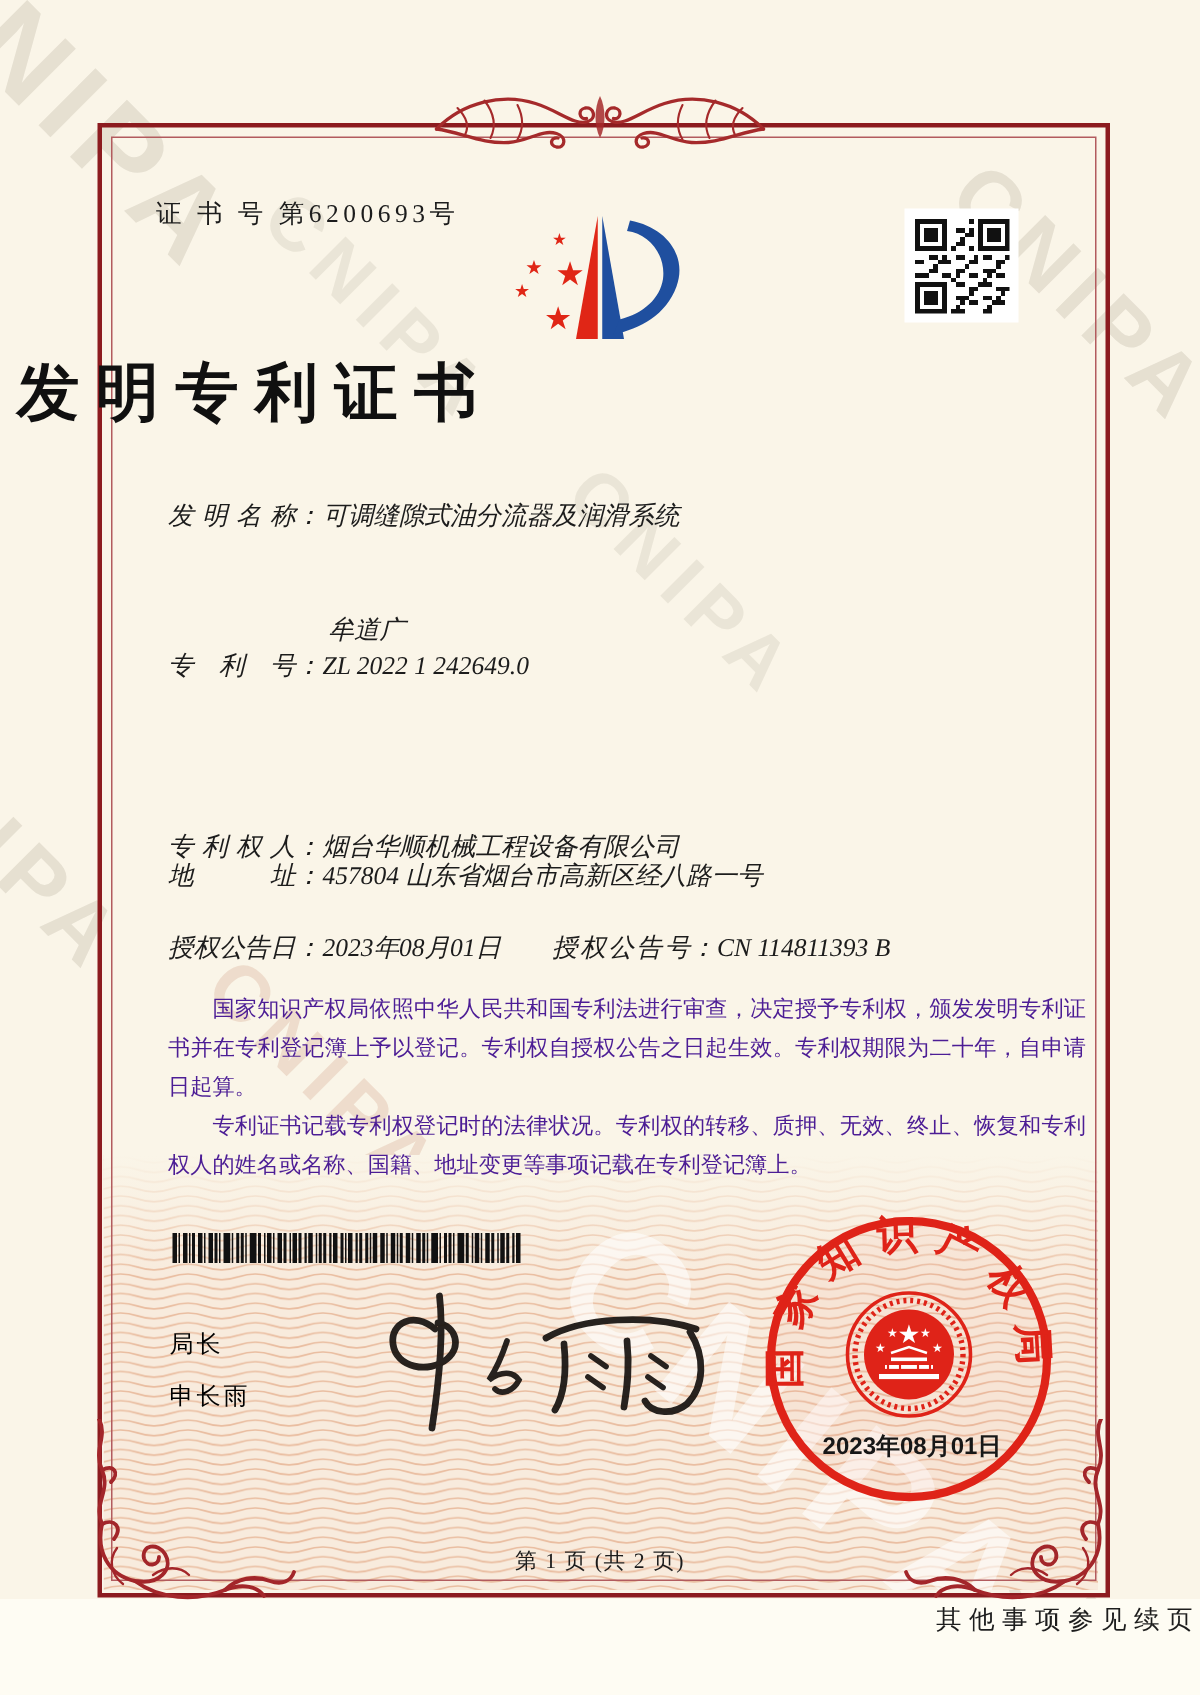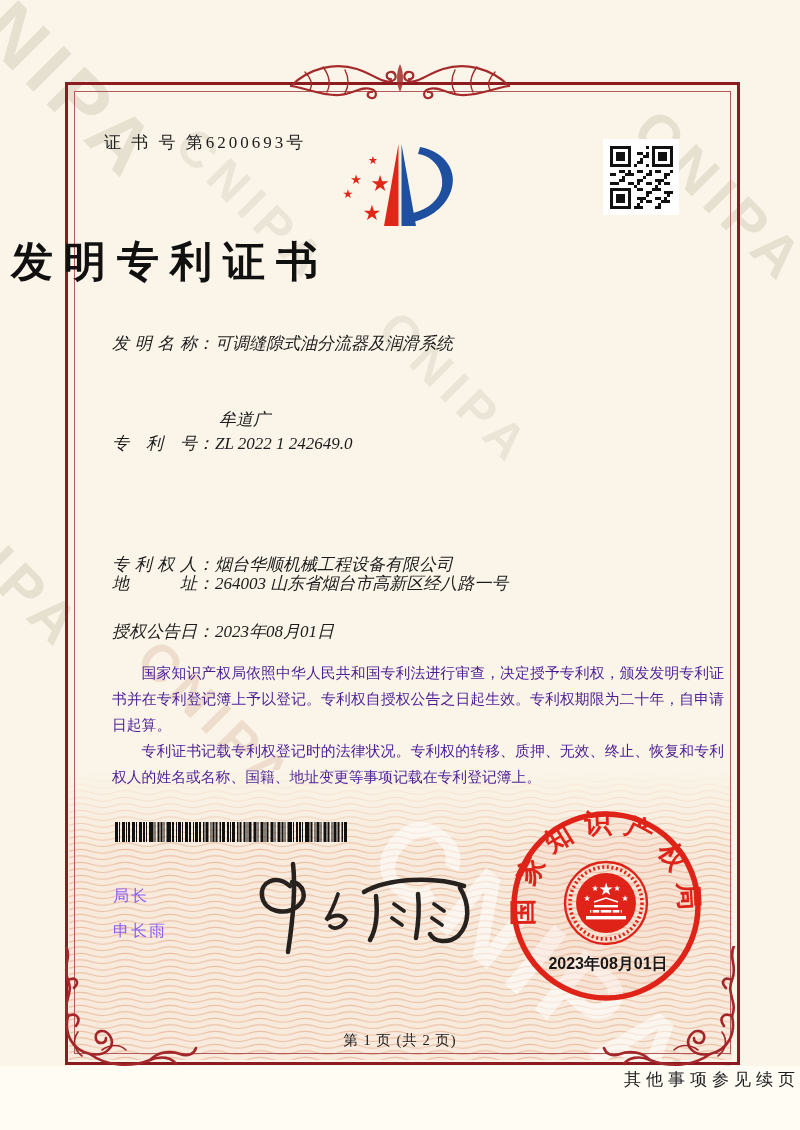--- a/index.html
+++ b/index.html
@@ -48,21 +48,21 @@
   .fpair2 .flabel{width:92px;}
 
   
   .body-text{position:absolute;left:112px;top:660px;width:612px;z-index:4;
         font-size:14.8px;line-height:26px;text-align:justify;color:#4c1d95;}
   .body-text p{margin:0;text-indent:2em;}
 
   
   .barcode-svg{position:absolute;left:114px;top:822px;z-index:4;}
   .officer{position:absolute;left:113px;z-index:4;font-family:"Liberation Sans","DejaVu Sans",sans-serif;
-        font-size:16px;letter-spacing:2px;color:#8b5cf6;}
+        font-size:16px;letter-spacing:2px;color:#000000;}
   .sign-svg{position:absolute;left:238px;top:856px;z-index:5;}
   .seal-svg{position:absolute;left:506px;top:806px;z-index:5;}
   .seal-date{position:absolute;left:540px;top:954px;width:136px;z-index:6;text-align:center;
         font-family:"Liberation Sans","DejaVu Sans",sans-serif;font-size:16px;font-weight:600;color:#171717;}
   .page-info{position:absolute;left:0;top:1031px;width:100%;text-align:center;z-index:4;
         font-size:14.5px;letter-spacing:1px;}
   .below-strip{position:absolute;left:0;top:1066px;width:800px;height:64px;background:#fefcf3;z-index:2;}
   .continuation{position:absolute;left:0;top:1068px;width:100%;text-align:right;z-index:4;
         font-size:17px;letter-spacing:5px;font-weight:400;color:#1d1d1d;}
 </style>
@@ -255,24 +255,27 @@
   <div class="frow" style="top:408px;left:215px">
     <span class="fvalue">牟道广</span>
   </div>
   <div class="frow" style="top:432px">
     <span class="flabel">专利号</span><span class="fcolon">：</span><span class="fvalue">ZL 2022 1 242649.0</span>
   </div>
   <div class="frow" style="top:553px">
     <span class="flabel">专利权人</span><span class="fcolon">：</span><span class="fvalue">烟台华顺机械工程设备有限公司</span>
   </div>
   <div class="frow" style="top:572px">
-    <span class="flabel">地址</span><span class="fcolon">：</span><span class="fvalue">264003 山东省烟台市高新区经八路一号</span>
+    <span class="flabel">地址</span><span class="fcolon">：</span><span class="fvalue">457804 山东省烟台市高新区经八路一号</span>
   </div>
   <div class="frow" style="top:620px">
     <span class="flabel">授权公告日</span><span class="fcolon">：</span><span class="fvalue">2023年08月01日</span>
+    <span class="fpair2">
+      <span class="flabel">授权公告号</span><span class="fcolon">：</span><span class="fvalue">CN 114811393 B</span>
+    </span>
   </div>
 
   <div class="body-text">
     <p>国家知识产权局依照中华人民共和国专利法进行审查，决定授予专利权，颁发发明专利证书并在专利登记簿上予以登记。专利权自授权公告之日起生效。专利权期限为二十年，自申请日起算。</p>
     <p>专利证书记载专利权登记时的法律状况。专利权的转移、质押、无效、终止、恢复和专利权人的姓名或名称、国籍、地址变更等事项记载在专利登记簿上。</p>
   </div>
 
   <svg id="barcode" class="barcode-svg" width="238" height="20">
       <rect x="1" y="0" width="3" height="20" fill="#111"></rect>
       <rect x="5" y="0" width="1" height="20" fill="#111"></rect>

